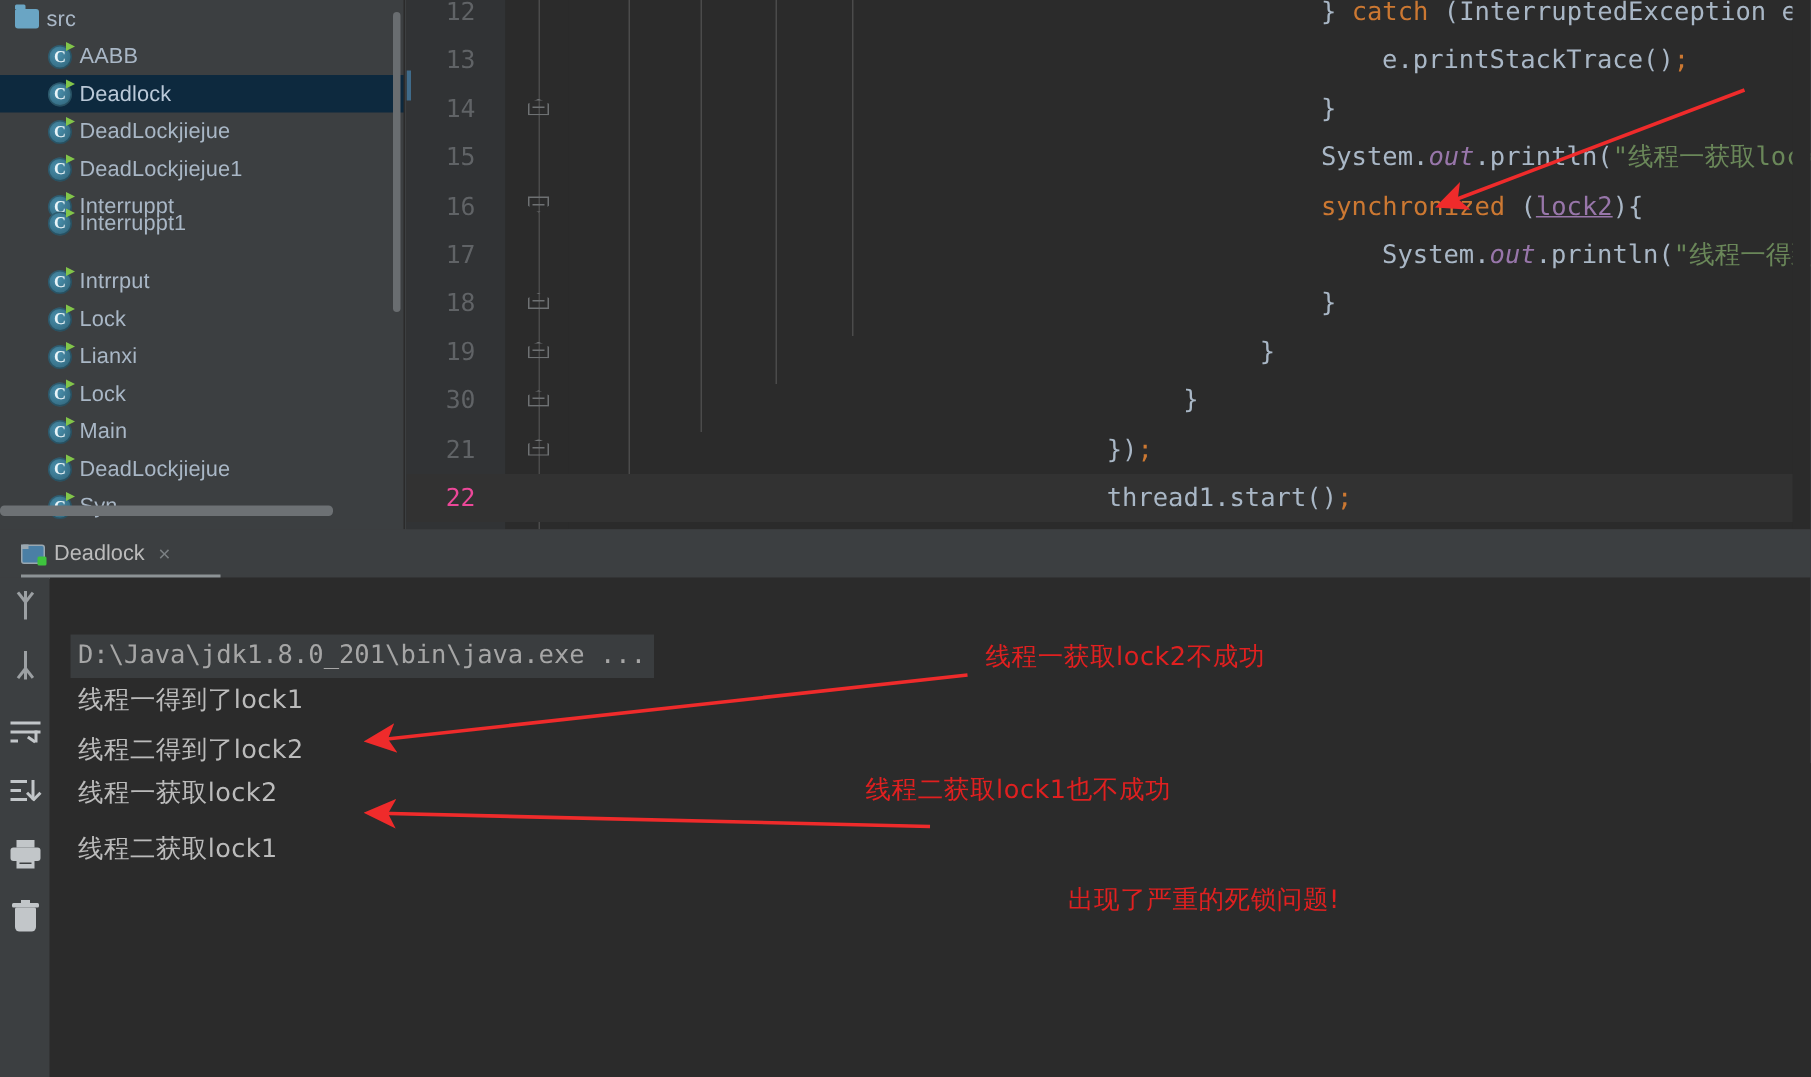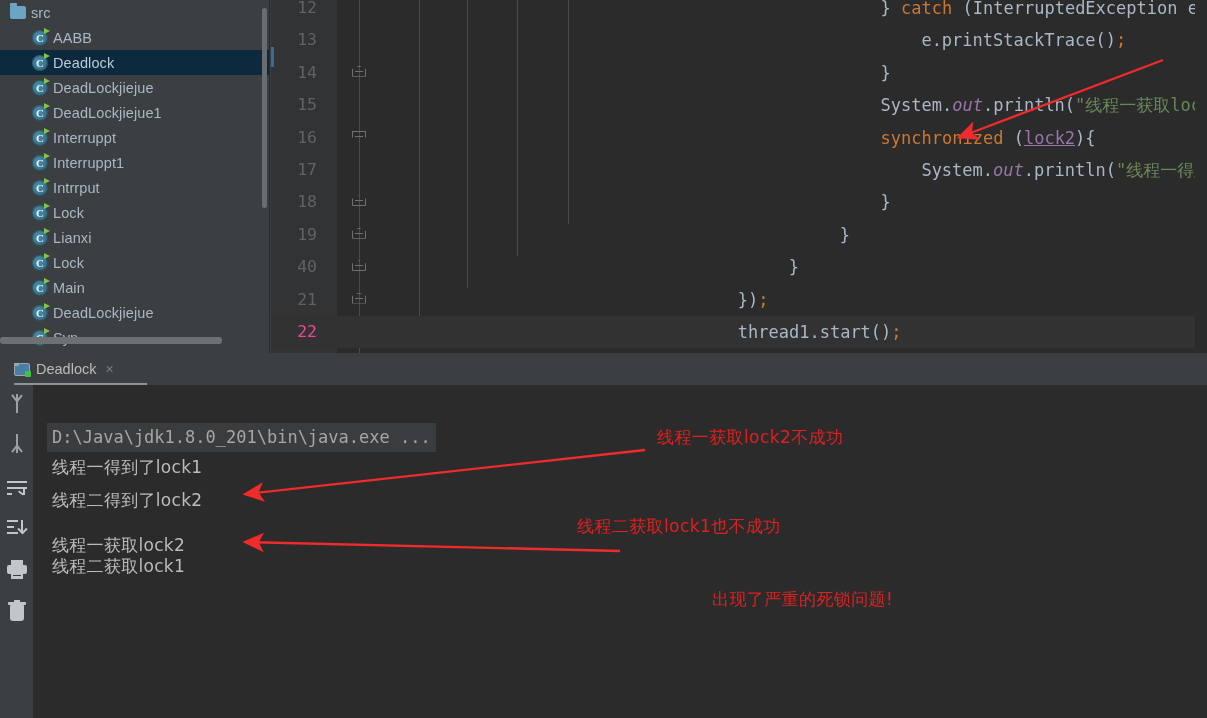--- a/index.html
+++ b/index.html
@@ -238,21 +238,21 @@
           <div class="tree-row" style="position: absolute; width: 270px; top: 100px;">
             <span class="indent"></span>
             <span class="class-icon"></span>
             <span class="tree-label">DeadLockjiejue1</span>
           </div>
           <div class="tree-row" style="position: absolute; width: 270px; top: 125px;">
             <span class="indent"></span>
             <span class="class-icon"></span>
             <span class="tree-label">Interruppt</span>
           </div>
-          <div class="tree-row" style="position: absolute; width: 270px; top: 150px;">
+          <div class="tree-row" style="position: absolute; width: 270px; top: 136px;">
             <span class="indent"></span>
             <span class="class-icon"></span>
             <span class="tree-label">Interruppt1</span>
           </div>
           <div class="tree-row" style="position: absolute; width: 270px; top: 175px;">
             <span class="indent"></span>
             <span class="class-icon"></span>
             <span class="tree-label">Intrrput</span>
           </div>
           <div class="tree-row" style="position: absolute; width: 270px; top: 200px;">
@@ -345,21 +345,21 @@
           </div>
           <div class="ed-line" style="top: 218.8px;">
             <span class="gutter-num">19</span>
             <span class="fold-mark up" style="top:9px;">
               <span class="box"></span>
               <span class="bar"></span>
             </span>
             <span class="code" style="left:568.8px"><span class="k-plain">}</span></span>
           </div>
           <div class="ed-line" style="top: 251.2px;">
-            <span class="gutter-num">40</span>
+            <span class="gutter-num">30</span>
             <span class="fold-mark up" style="top:9px;">
               <span class="box"></span>
               <span class="bar"></span>
             </span>
             <span class="code" style="left:517.8px"><span class="k-plain">}</span></span>
           </div>
           <div class="ed-line" style="top: 283.6px;">
             <span class="gutter-num">21</span>
             <span class="fold-mark up" style="top:9px;">
               <span class="box"></span>
@@ -423,21 +423,21 @@
           <span class="lid"></span>
           <span class="can"></span>
       </div>
     </div>
 
     <div class="console-body">
       <div id="console-lines">
           <div class="out-line path" style="top: 38px;">D:\Java\jdk1.8.0_201\bin\java.exe ...</div>
           <div class="out-line cjk" style="top: 70px;">线程一得到了lock1</div>
           <div class="out-line cjk" style="top: 103px;">线程二得到了lock2</div>
-          <div class="out-line cjk" style="top: 148px;">线程一获取lock2</div>
+          <div class="out-line cjk" style="top: 132px;">线程一获取lock2</div>
           <div class="out-line cjk" style="top: 169px;">线程二获取lock1</div>
         </div>
       <div id="console-annotations">
           <div class="anno" style="left: 624px; top: 41px; color: rgb(224, 32, 32);">线程一获取lock2不成功</div>
           <div class="anno" style="left: 544px; top: 130px; color: rgb(224, 32, 32);">线程二获取lock1也不成功</div>
           <div class="anno" style="left: 679px; top: 203px; color: rgb(224, 32, 32);">出现了严重的死锁问题!</div>
         </div>
     </div>
   </div>
 

